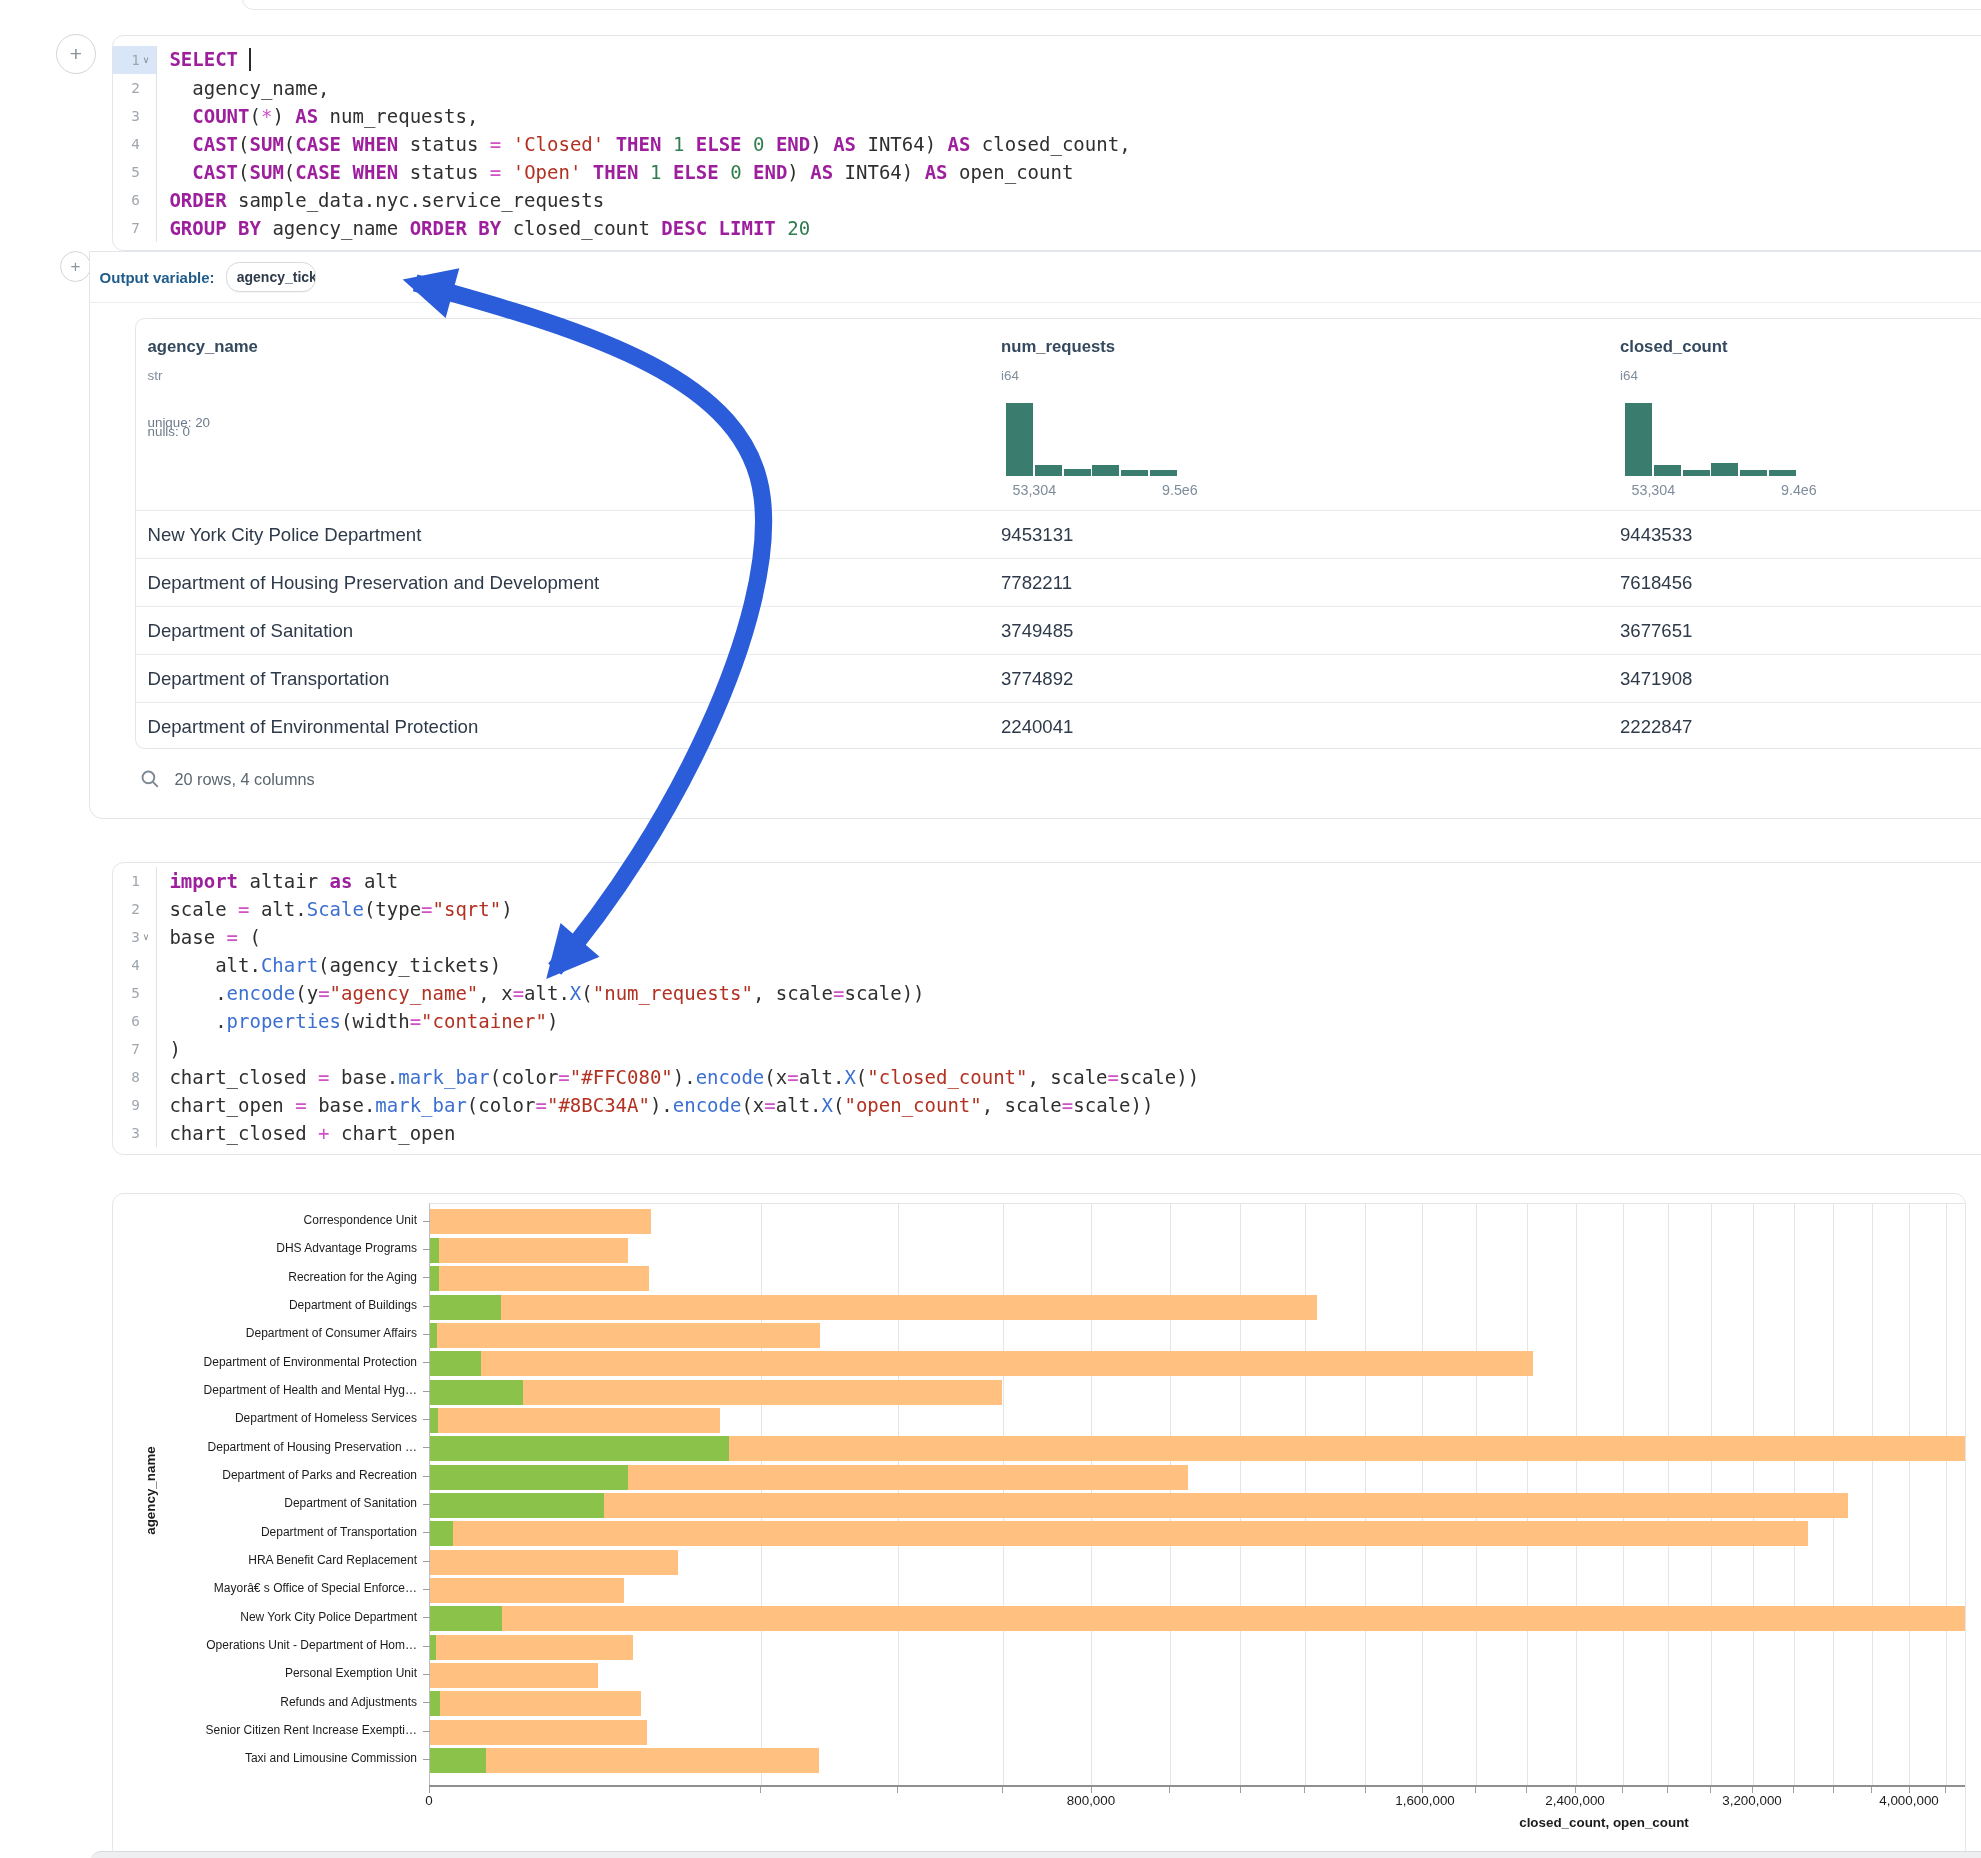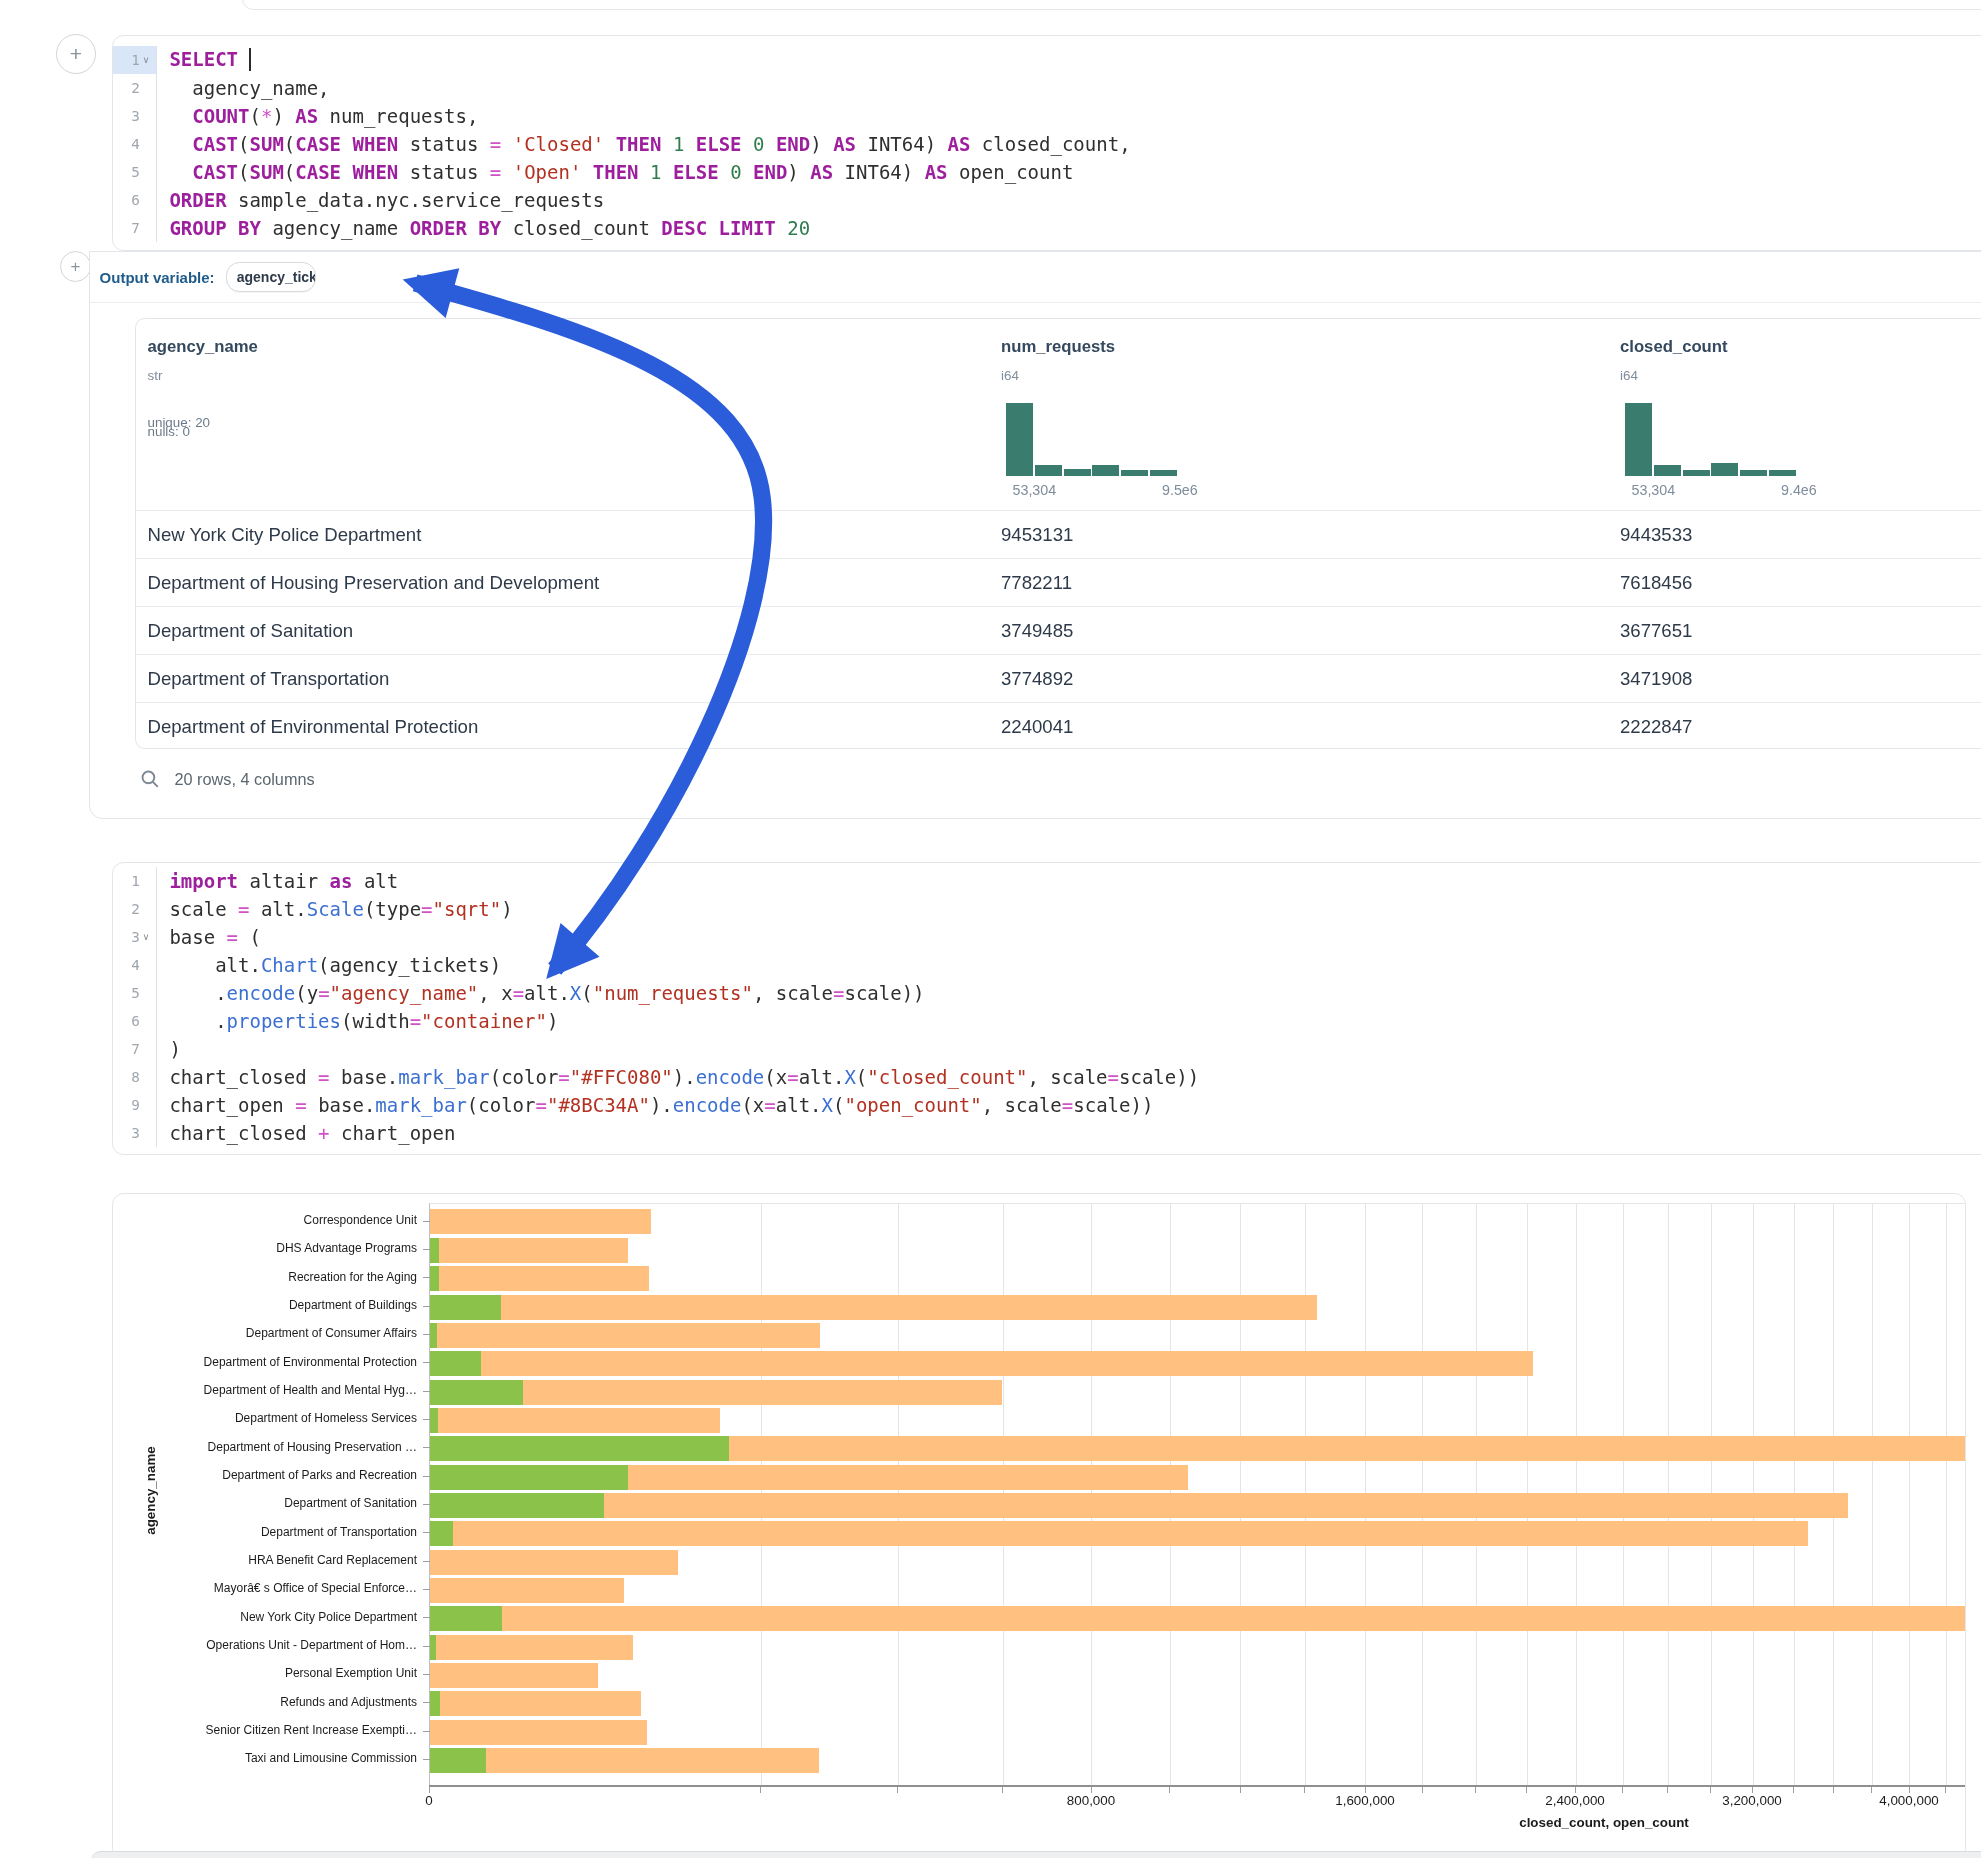--- a/index.html
+++ b/index.html
@@ -277,21 +277,21 @@
     <div class="xtick" style="left: 1554px; top: 593px;"></div>
     <div class="xtick" style="left: 1597px; top: 593px;"></div>
     <div class="xtick" style="left: 1639px; top: 593px;"></div>
     <div class="xtick" style="left: 1680px; top: 593px;"></div>
     <div class="xtick" style="left: 1720px; top: 593px;"></div>
     <div class="xtick" style="left: 1758px; top: 593px;"></div>
     <div class="xtick" style="left: 1796px; top: 593px;"></div>
     <div class="xtick" style="left: 1832px; top: 593px;"></div>
     <div class="xlab" style="left: 316px; top: 599px;">0</div>
     <div class="xlab" style="left: 978px; top: 599px;">800,000</div>
-    <div class="xlab" style="left: 1252px; top: 599px;">1,600,000</div>
+    <div class="xlab" style="left: 1312px; top: 599px;">1,600,000</div>
     <div class="xlab" style="left: 1462px; top: 599px;">2,400,000</div>
     <div class="xlab" style="left: 1639px; top: 599px;">3,200,000</div>
     <div class="xlab" style="left: 1796px; top: 599px;">4,000,000</div>
     <div id="ytitle" style="left: -20px; top: 289px; width: 115px; text-align: center;">agency_name</div>
     <div id="xtitle" style="left: 1491px; top: 621px;">closed_count, open_count</div>
   </div>
 
 <div id="bottom-band" style="left:91px;top:1851px;width:1912px;height:38px;"></div>
 
 <svg id="arrow-svg" width="1982" height="1858" viewBox="0 0 2073 1944">

